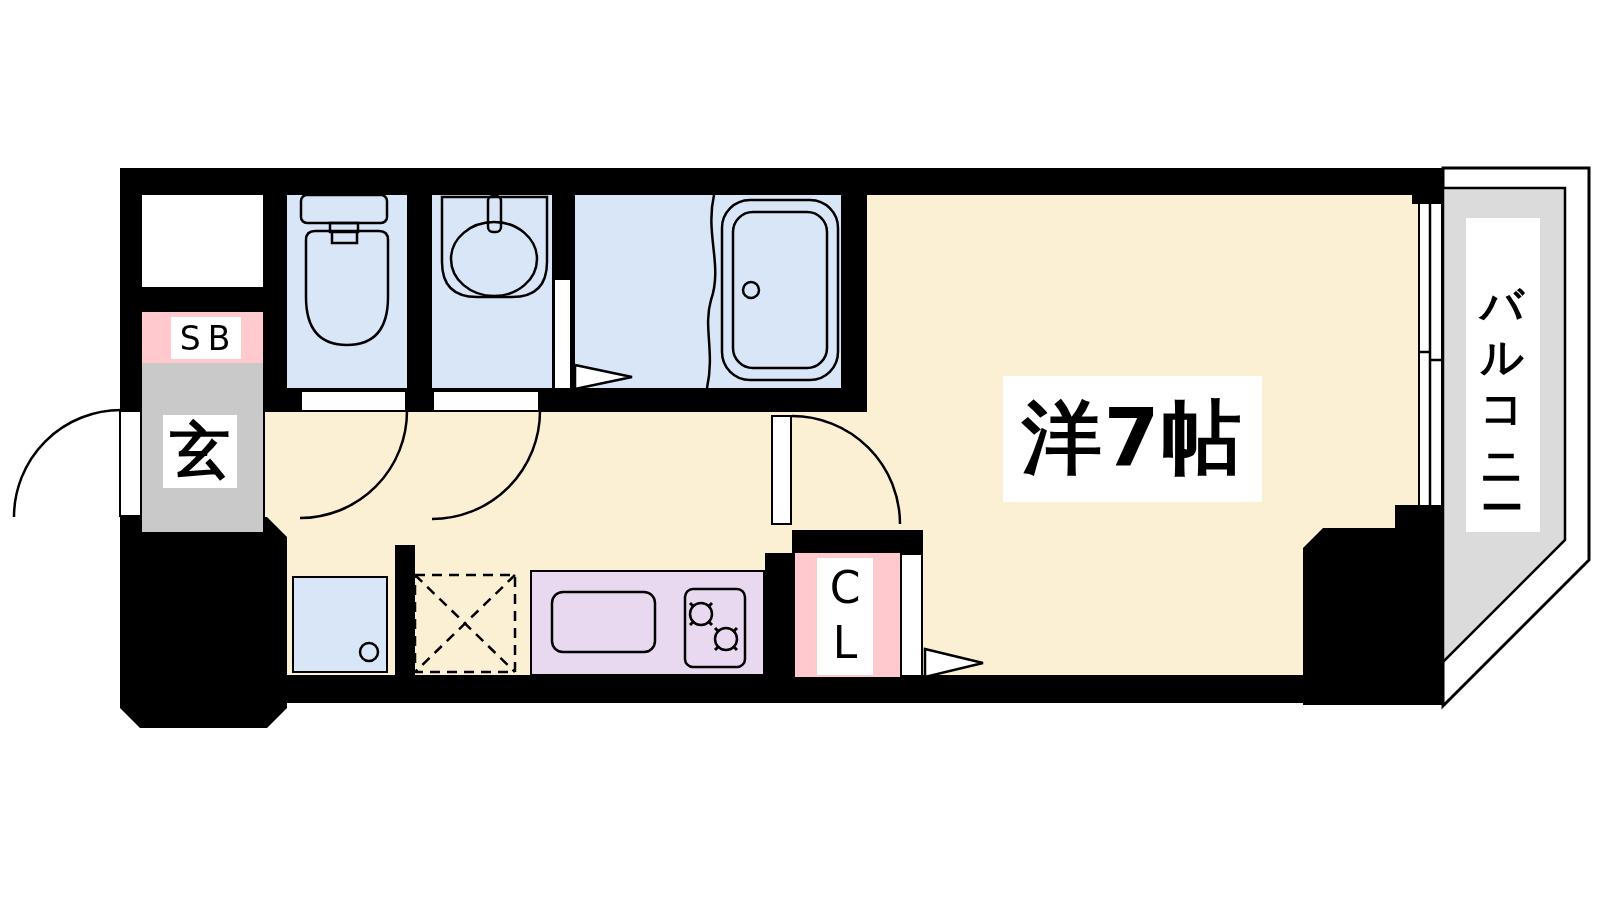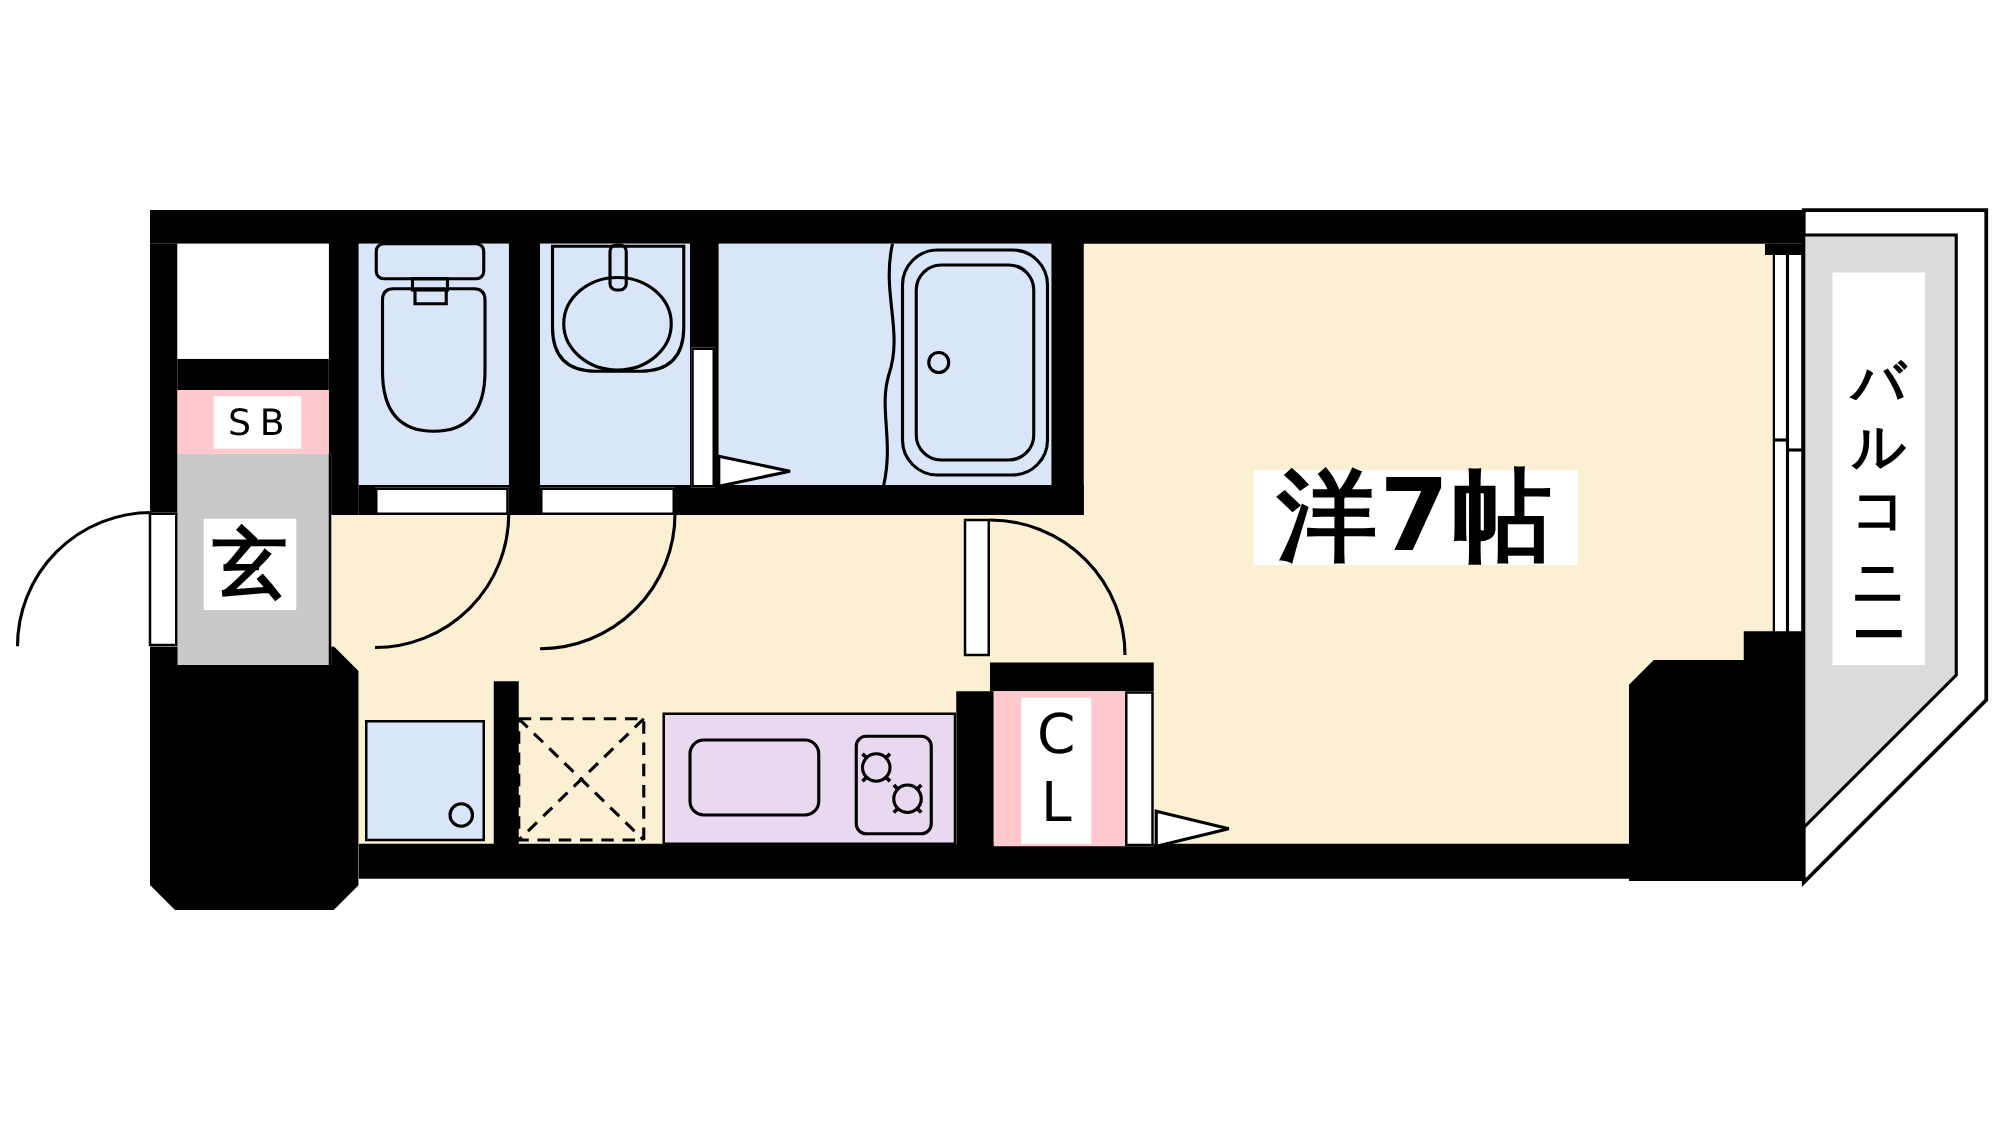--- a/index.html
+++ b/index.html
@@ -45,23 +45,23 @@
   #door-toilet-leaf{left:300px;top:390px;width:107px;height:22px;}
   #door-wash-leaf{left:432px;top:390px;width:108px;height:22px;}
   #door-hall-leaf{left:771px;top:415px;width:21px;height:110px;}
   #door-bath-strip{left:553px;top:278px;width:19px;height:112px;}
   #door-cl-strip{left:900px;top:553px;width:23px;height:124px;}
   #window-balcony{left:1418px;top:202px;width:25px;height:308px;background:#fff;border:2.5px solid #000;box-sizing:border-box;}
   
   #plan-svg{left:0;top:0;width:1600px;height:900px;z-index:6;pointer-events:none;}
   
   .label{z-index:10;background:#fff;color:#000;display:flex;align-items:center;justify-content:center;}
-  #label-main{left:1003px;top:376px;width:259px;height:76px;font-size:80px;font-weight:bold;letter-spacing:2px;}
+  #label-main{left:1003px;top:376px;width:259px;height:126px;font-size:80px;font-weight:bold;letter-spacing:2px;}
   #label-genkan{left:163px;top:415px;width:74px;height:73px;font-size:60px;font-weight:bold;}
-  #label-sb{left:171px;top:317px;width:70px;height:42px;font-size:29px;letter-spacing:7px;padding-left:5px;box-sizing:border-box;}
+  #label-sb{left:171px;top:317px;width:70px;height:42px;font-size:33px;letter-spacing:7px;padding-left:5px;box-sizing:border-box;}
   #label-cl{left:817px;top:558px;width:56px;height:117px;font-size:44px;
             writing-mode:vertical-lr;text-orientation:upright;letter-spacing:4px;}
   #label-balcony{left:1466px;top:218px;width:74px;height:314px;font-size:43px;font-weight:bold;
             writing-mode:vertical-rl;letter-spacing:8px;}
 </style>
 </head>
 <body>
 
 <div class="abs" id="floor-main"></div>
 

